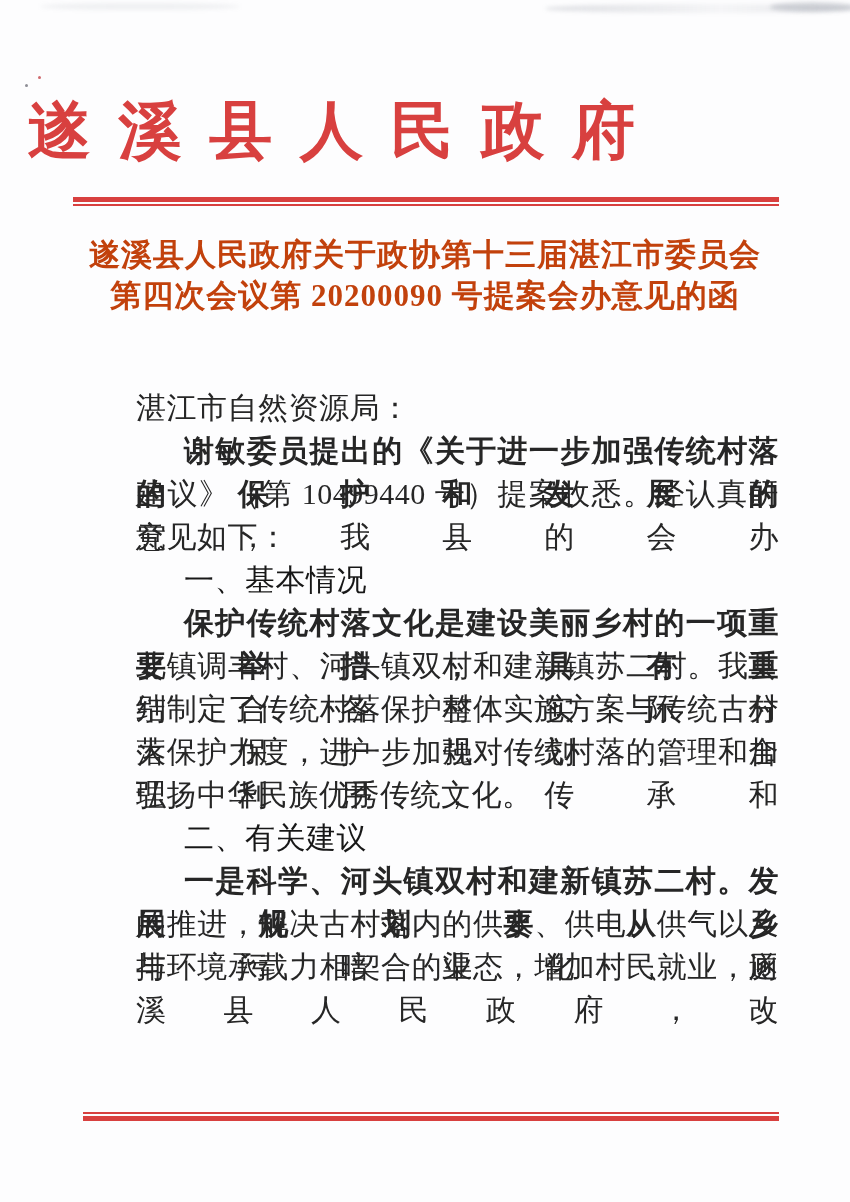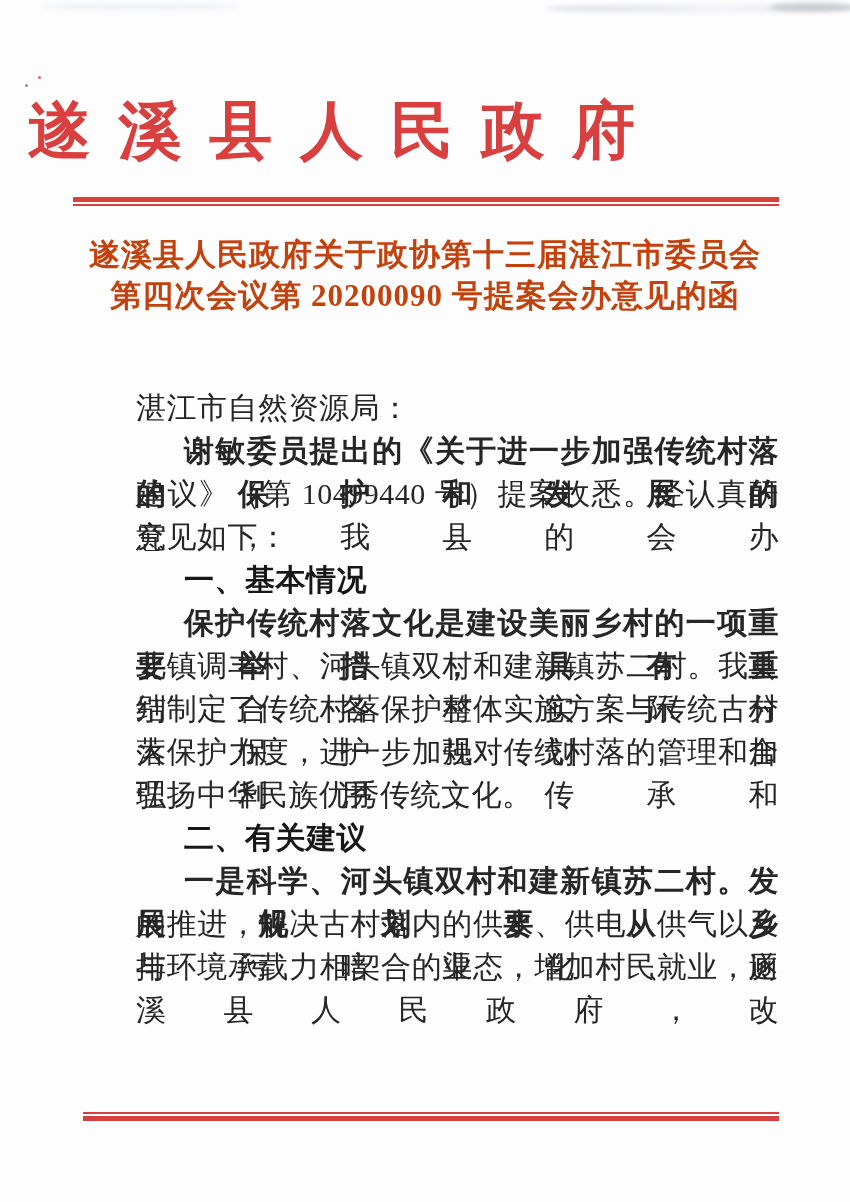--- a/index.html
+++ b/index.html
@@ -82,21 +82,21 @@
     height: 43px;
     line-height: 43px;
     text-align: justify;
     letter-spacing: 0.5px;
     white-space: normal;
   }
   .ln.j  { text-align-last: justify; }
   .ln.ind { text-indent: 48px; font-weight: bold; }
   .ln.hd {
     font-family: "Liberation Sans", "DejaVu Sans", sans-serif;
-    font-weight: bold;
+    font-weight: normal;
     color: #171717;
   }
 </style>
 </head>
 <body>
 
 <div class="page">
 
   <div class="smudge s1"></div>
   <div class="smudge s2"></div>

